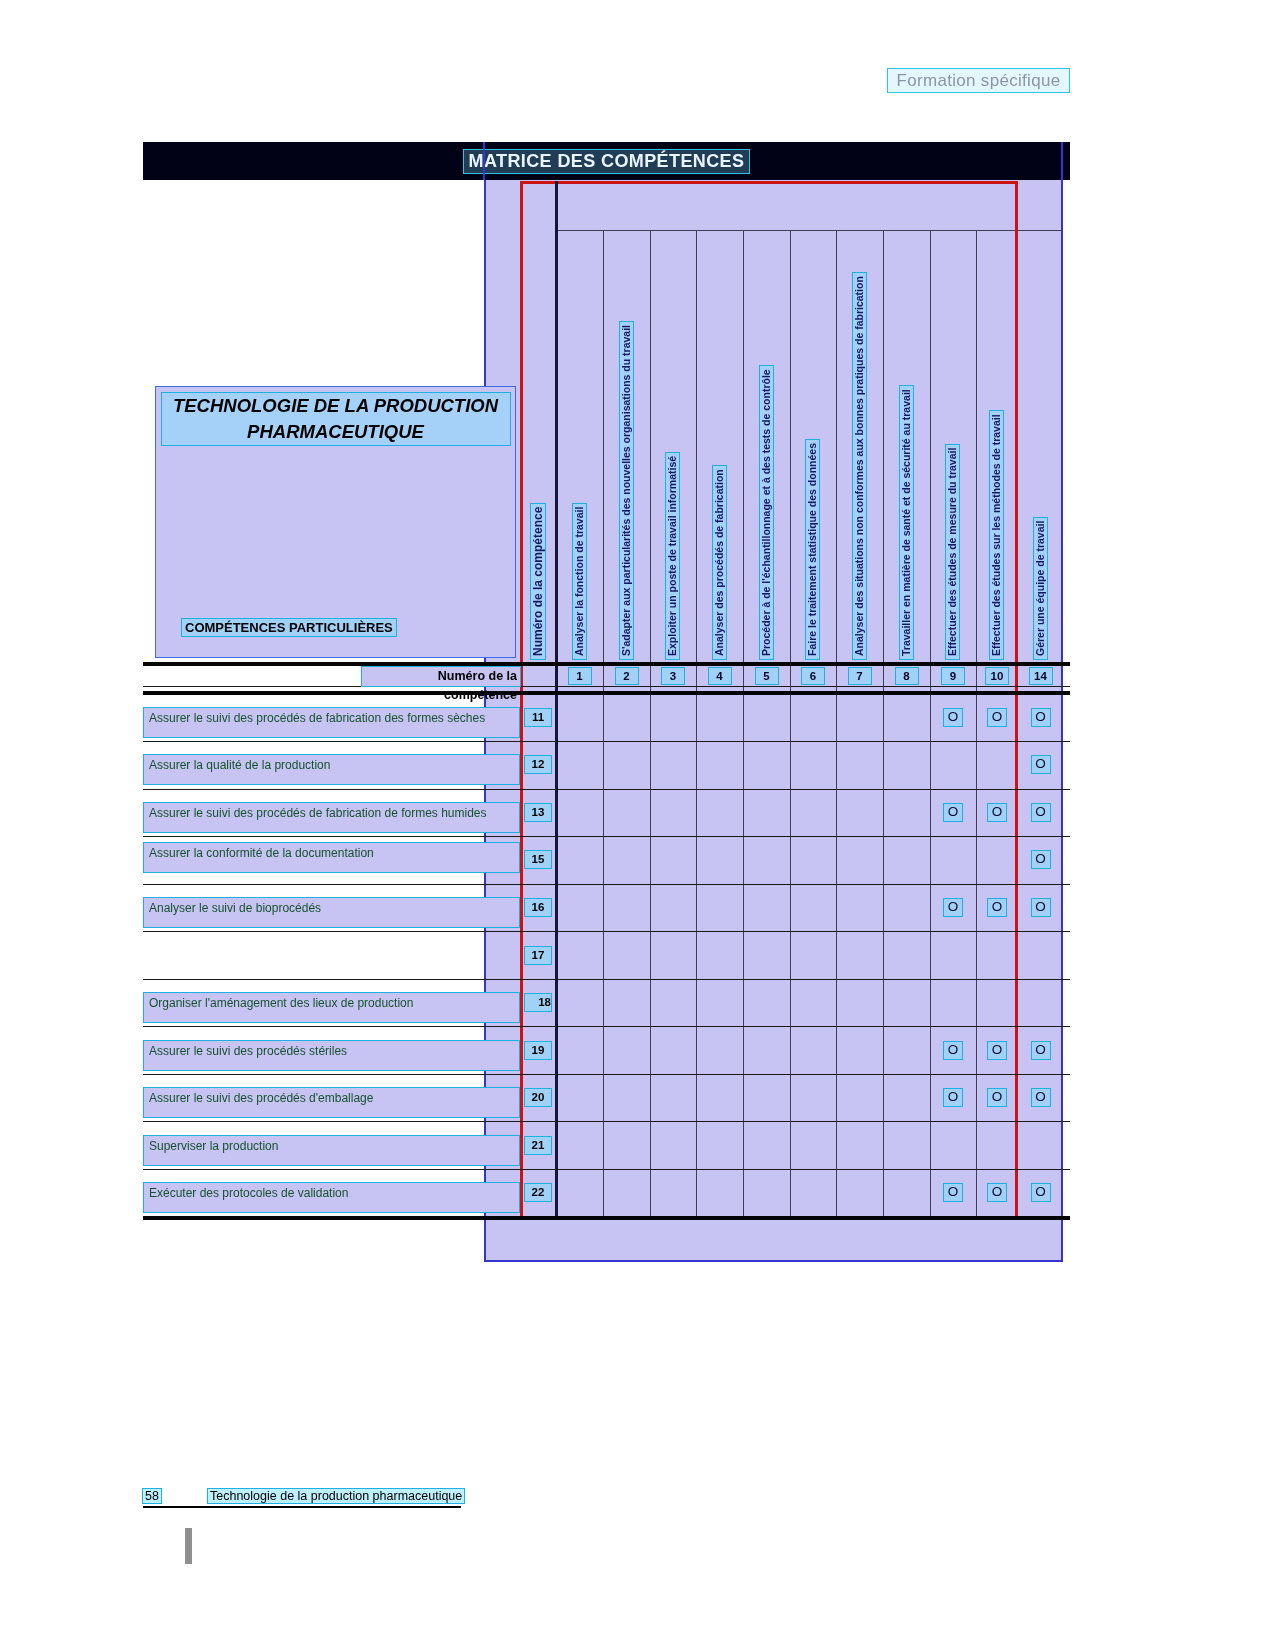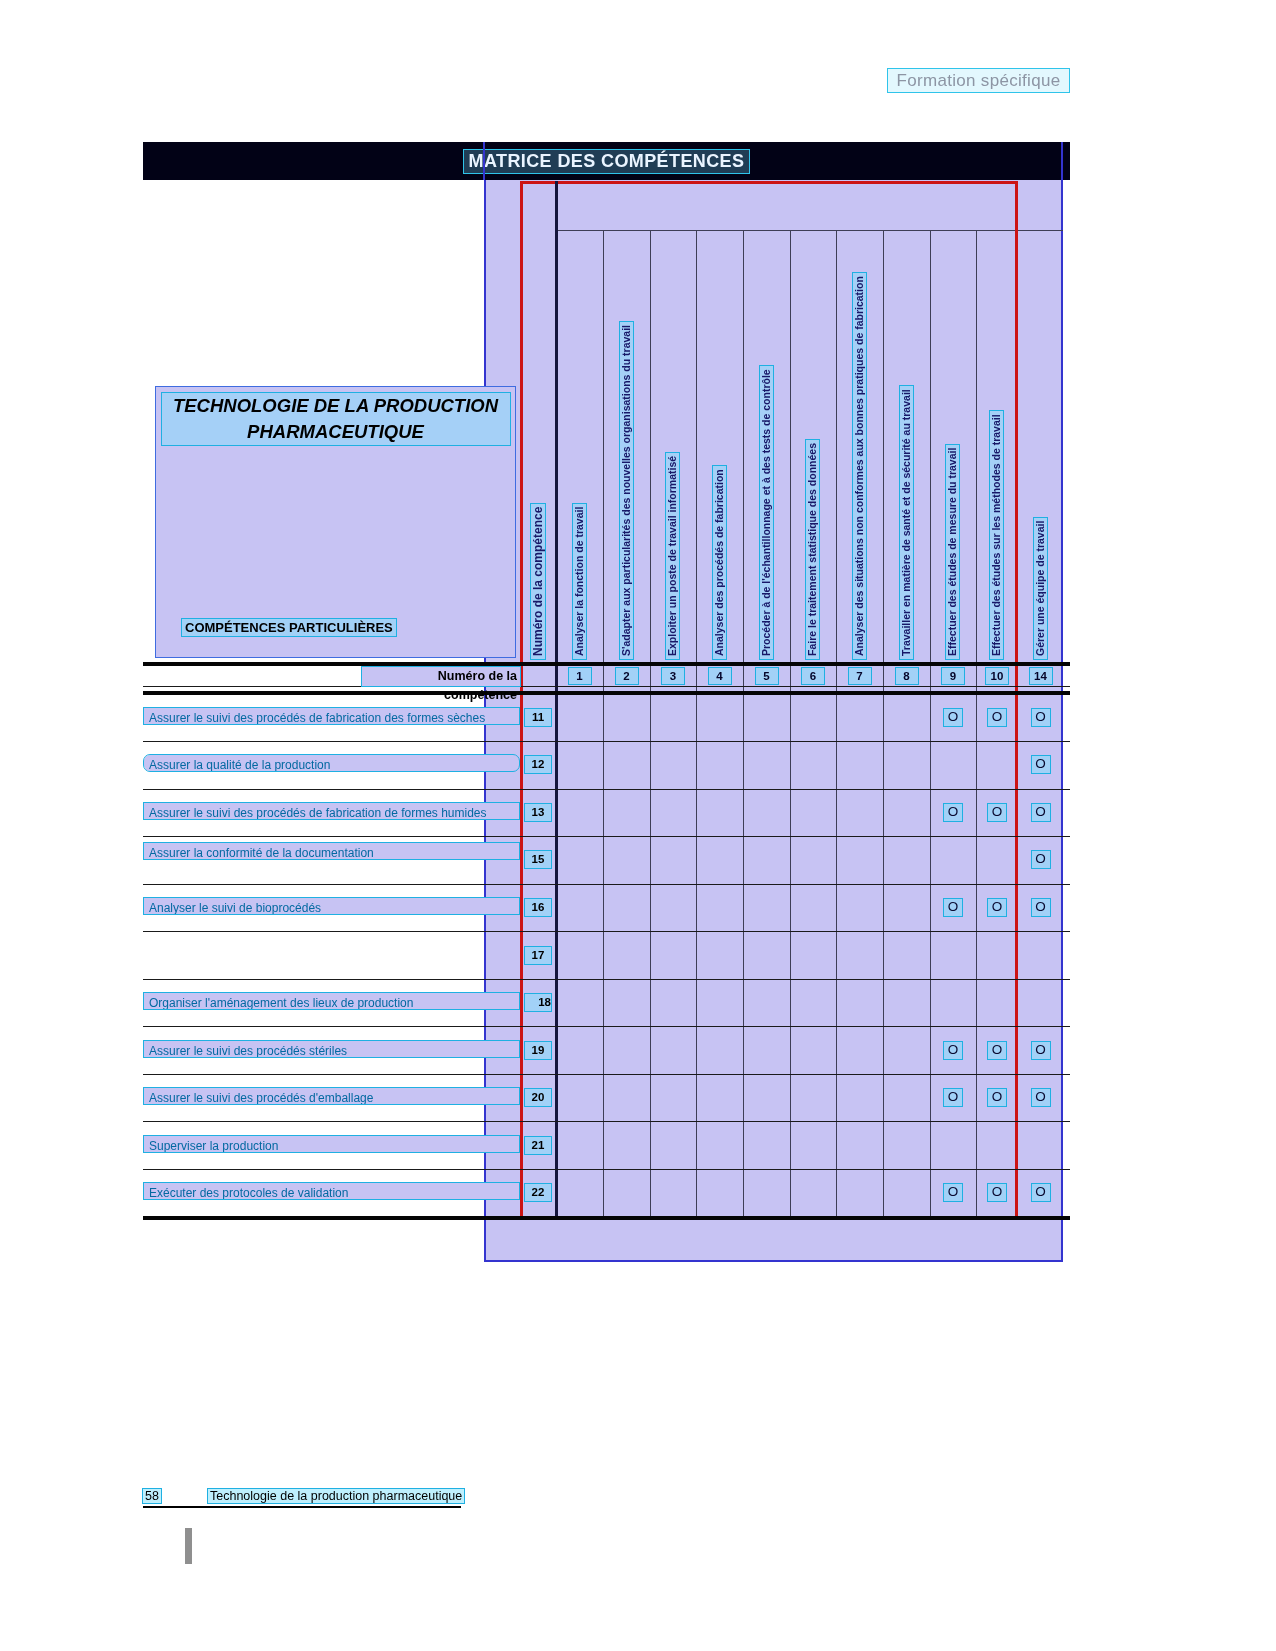--- a/index.html
+++ b/index.html
@@ -43,23 +43,23 @@
     background:rgba(125,224,252,.45); outline:1.2px solid #1fb0e2; }
   .rot-first { font-size:12px; line-height:14px; }
 
   .col-num { position:absolute; width:22px; height:16px; line-height:16px; text-align:center;
     font-size:11.5px; font-weight:bold; color:#05052a; z-index:5; }
 
   #number-row-label { left:362px; top:667px; width:158px; height:19px; line-height:19px; text-align:right;
     font-weight:bold; font-size:12.5px; background:var(--table-fill,#c7c3f3);
     outline:1.3px solid #1fb0e2; z-index:5; padding-right:3px; }
 
-  .row-pill { position:absolute; left:144px; width:375px; height:16px; background:var(--table-fill,#c7c3f3);
+  .row-pill { position:absolute; left:144px; width:375px; height:29px; background:var(--table-fill,#c7c3f3);
     outline:1.3px solid #1fb0e2; z-index:5; font-size:12px; line-height:20px; white-space:nowrap;
-    overflow:hidden; padding-left:5px; color:#0369a1; }
+    overflow:hidden; padding-left:5px; color:#14532d; }
   .row-num { position:absolute; left:525px; width:26px; height:17px; line-height:17px; text-align:center;
     font-size:11.5px; font-weight:bold; z-index:5; }
   .mark { position:absolute; width:18px; height:17px; line-height:16px; text-align:center;
     font-size:13.5px; color:#0a0a30; z-index:5; }
 
   #page-num { left:143px; top:1489px; font-size:12.5px; z-index:6; padding:0 2px; }
   #footer-text { left:208px; top:1489px; font-size:12.5px; z-index:6; padding:0 2px; }
   #footer-line { left:143px; top:1506px; width:318px; height:1.5px; background:#000; z-index:6; }
   #footer-bar { left:185px; top:1528px; width:7px; height:36px; background:#8f8f8f; z-index:6; }
 </style>
@@ -133,21 +133,21 @@
       <div class="col-num hl" style="left: 942px; top: 668px;">9</div>
       <div class="rot-label" style="left: 990px; top: 659px;">Effectuer des études sur les méthodes de travail</div>
       <div class="col-num hl" style="left: 986px; top: 668px;">10</div>
       <div class="rot-label" style="left: 1033.5px; top: 659px;">Gérer une équipe de travail</div>
       <div class="col-num hl" style="left: 1029.5px; top: 668px;">14</div>
       <div class="row-pill" style="top: 707.775px;">Assurer le suivi des procédés de fabrication des formes sèches</div>
       <div class="row-num hl" style="top: 708.775px;">11</div>
       <div class="mark hl" style="left: 944px; top: 708.775px;">O</div>
       <div class="mark hl" style="left: 988px; top: 708.775px;">O</div>
       <div class="mark hl" style="left: 1031.5px; top: 708.775px;">O</div>
-      <div class="row-pill" style="top: 755.325px; border-radius: 6px;">Assurer la qualité de la production</div>
+      <div class="row-pill" style="top: 755.325px;">Assurer la qualité de la production</div>
       <div class="row-num hl" style="top: 756.325px;">12</div>
       <div class="mark hl" style="left: 1031.5px; top: 756.325px;">O</div>
       <div class="row-pill" style="top: 802.875px;">Assurer le suivi des procédés de fabrication de formes humides</div>
       <div class="row-num hl" style="top: 803.875px;">13</div>
       <div class="mark hl" style="left: 944px; top: 803.875px;">O</div>
       <div class="mark hl" style="left: 988px; top: 803.875px;">O</div>
       <div class="mark hl" style="left: 1031.5px; top: 803.875px;">O</div>
       <div class="row-pill" style="top: 843px;">Assurer la conformité de la documentation</div>
       <div class="row-num hl" style="top: 851.425px;">15</div>
       <div class="mark hl" style="left: 1031.5px; top: 851.425px;">O</div>

